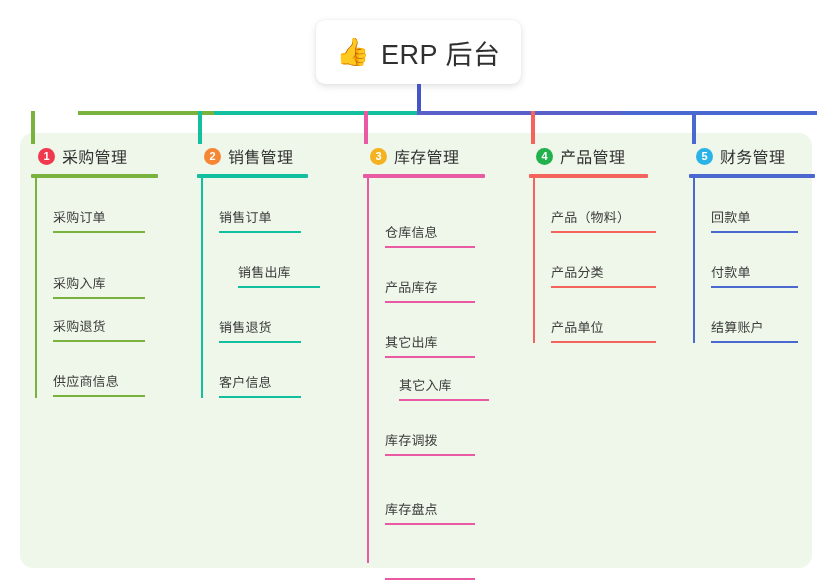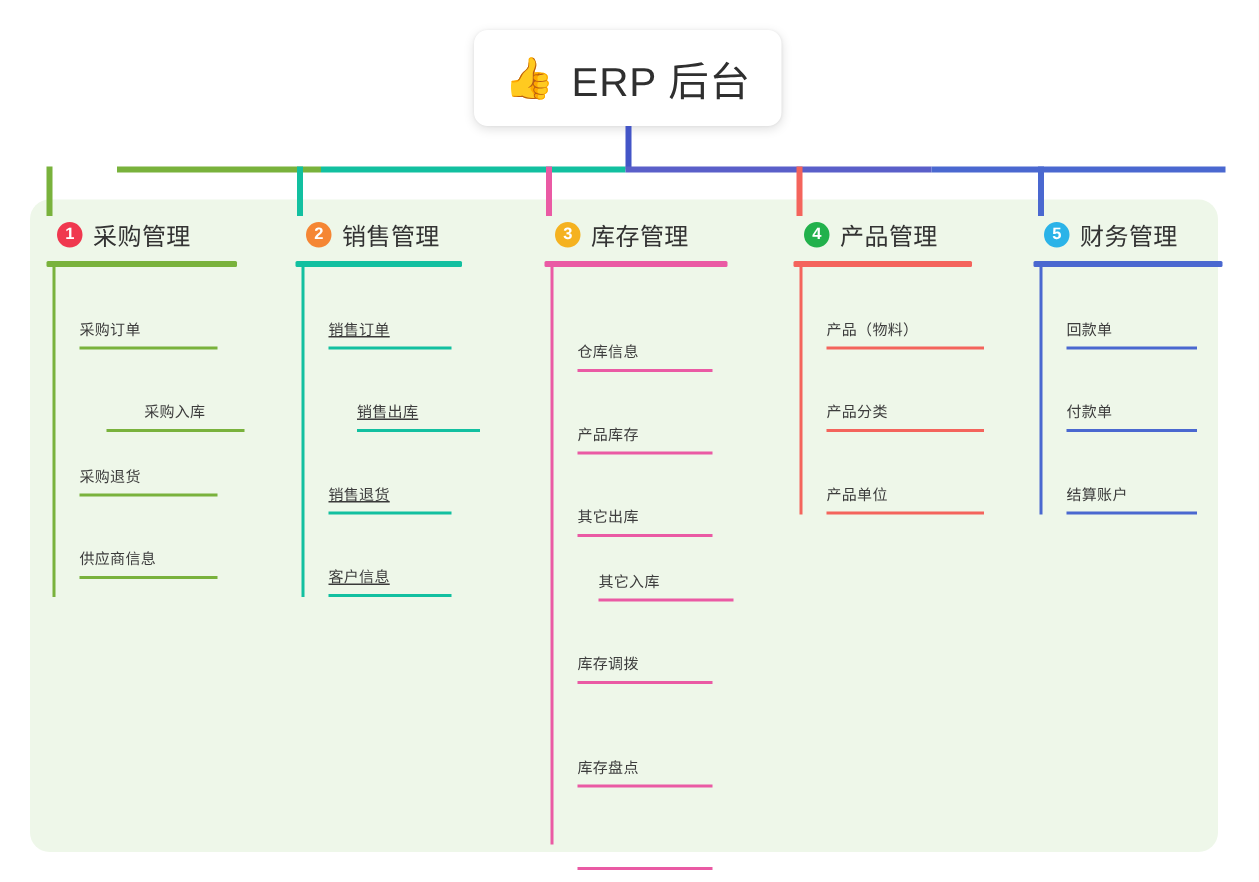--- a/index.html
+++ b/index.html
@@ -144,21 +144,21 @@
   }
   .leaf {
     position: relative;
     box-sizing: border-box;
     padding-left: 18px;
     display: flex;
     flex-direction: column;
     justify-content: flex-end;
   }
   .leaf-label {
-    font-size: 10px;
+    font-size: 13px;
     color: #3d3d3d;
     white-space: nowrap;
     letter-spacing: 0.2px;
     padding-bottom: 5px;
   }
   .leaf-rule {
     height: 2px;
     width: 100%;
   }
 </style>
@@ -194,41 +194,41 @@
           <span class="badge" style="background: rgb(240, 56, 79);">1</span>
           <span class="head-label">采购管理</span>
         </div>
         <div class="head-rule" style="background: rgb(121, 178, 60); width: 127px; margin-left: 11px;"></div>
         <div class="children" style="height: 220px;">
           <div class="trunk" style="background: rgb(121, 178, 60); height: 220px;"></div>
           <div class="leaf" style="height: 55px;">
             <div class="leaf-label">采购订单</div>
             <div class="leaf-rule" style="background: rgb(121, 178, 60); width: 92px;"></div>
           </div>
-          <div class="leaf" style="height: 55px; align-items: center;">
+          <div class="leaf" style="height: 66px;">
             <div class="leaf-label">采购入库</div>
             <div class="leaf-rule" style="background: rgb(121, 178, 60); width: 92px;"></div>
           </div>
           <div class="leaf" style="height: 43px;">
             <div class="leaf-label">采购退货</div>
             <div class="leaf-rule" style="background: rgb(121, 178, 60); width: 92px;"></div>
           </div>
           <div class="leaf" style="height: 55px;">
             <div class="leaf-label">供应商信息</div>
             <div class="leaf-rule" style="background: rgb(121, 178, 60); width: 92px;"></div>
           </div>
         </div>
       </div>
       <div class="col" style="left: 186px; width: 160px;">
         <div class="col-head">
           <span class="badge" style="background: rgb(245, 134, 52);">2</span>
           <span class="head-label">销售管理</span>
         </div>
         <div class="head-rule" style="background: rgb(18, 192, 160); width: 111px; margin-left: 11px;"></div>
-        <div class="children" style="height: 155px; text-decoration: underline;">
+        <div class="children" style="height: 155px;">
           <div class="trunk" style="background: rgb(18, 192, 160); height: 220px;"></div>
           <div class="leaf" style="height: 55px;">
             <div class="leaf-label">销售订单</div>
             <div class="leaf-rule" style="background: rgb(18, 192, 160); width: 82px;"></div>
           </div>
           <div class="leaf" style="height: 55px; margin-left: 19px;">
             <div class="leaf-label">销售出库</div>
             <div class="leaf-rule" style="background: rgb(18, 192, 160); width: 82px;"></div>
           </div>
           <div class="leaf" style="height: 55px;">

